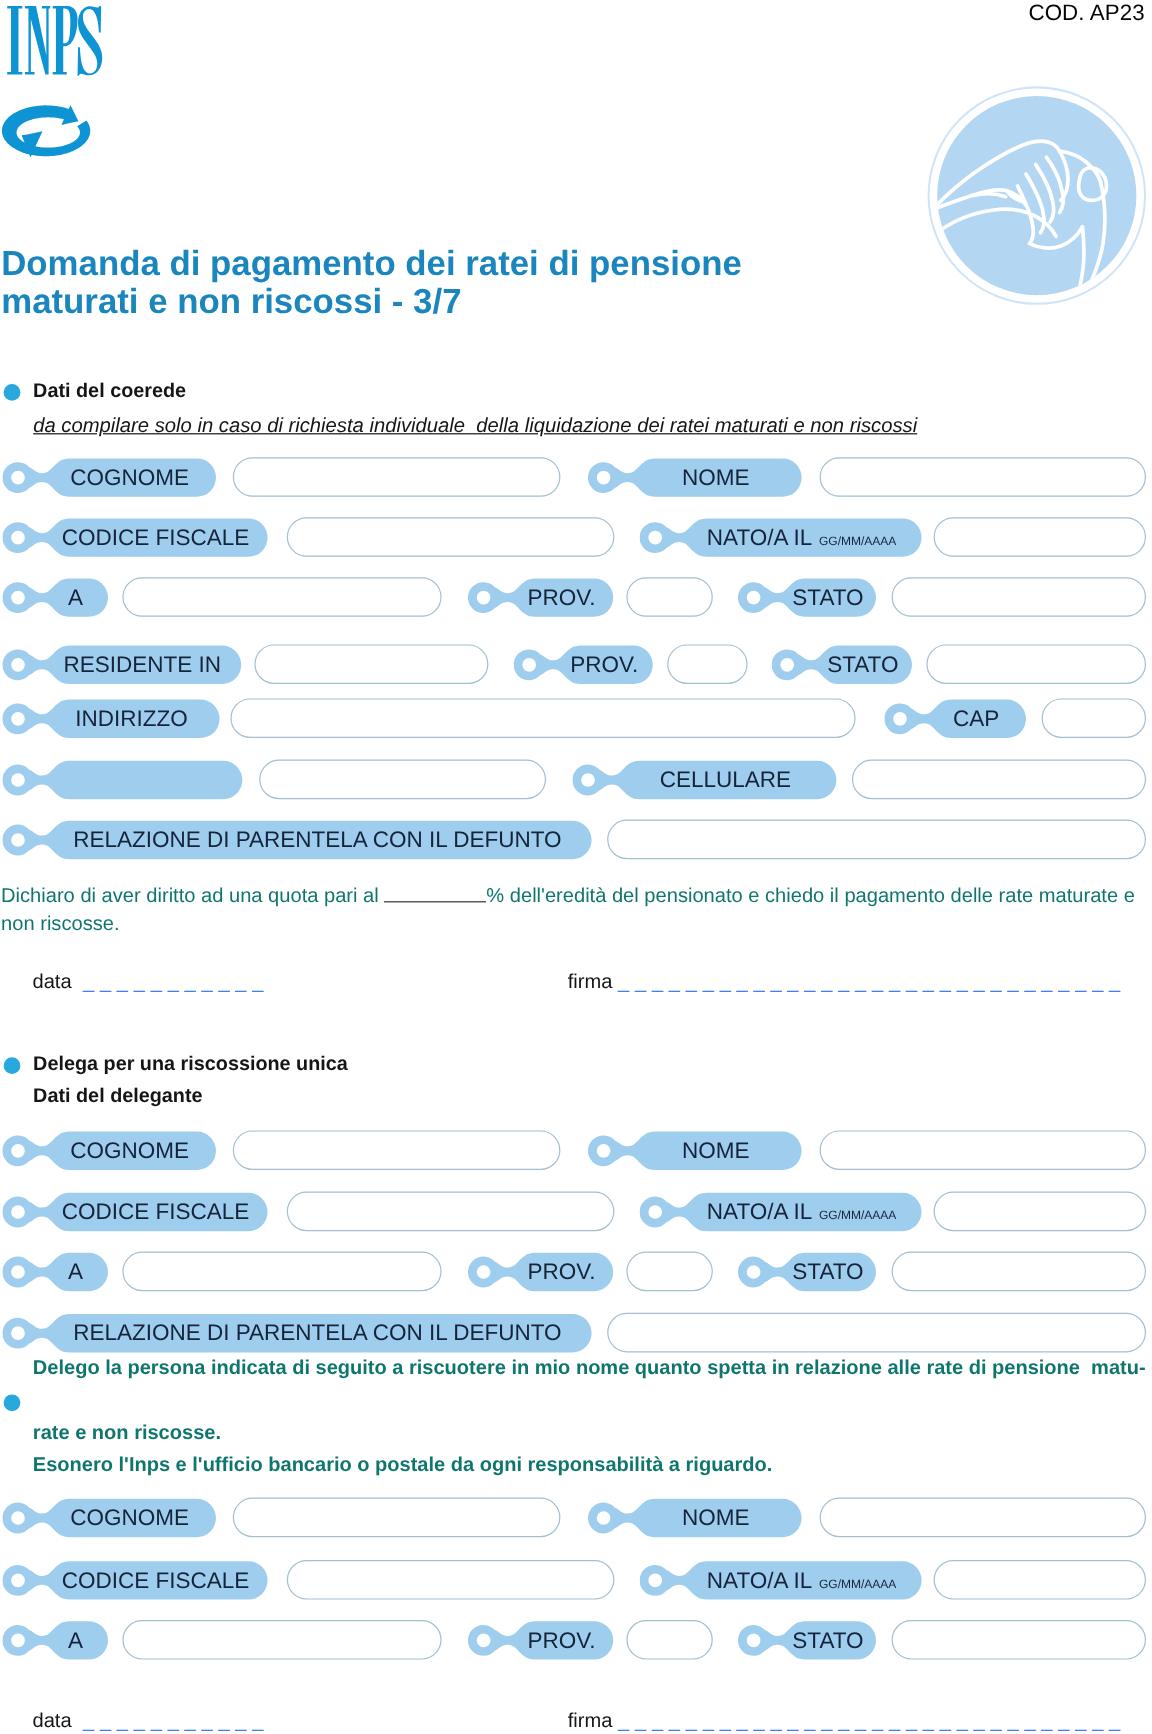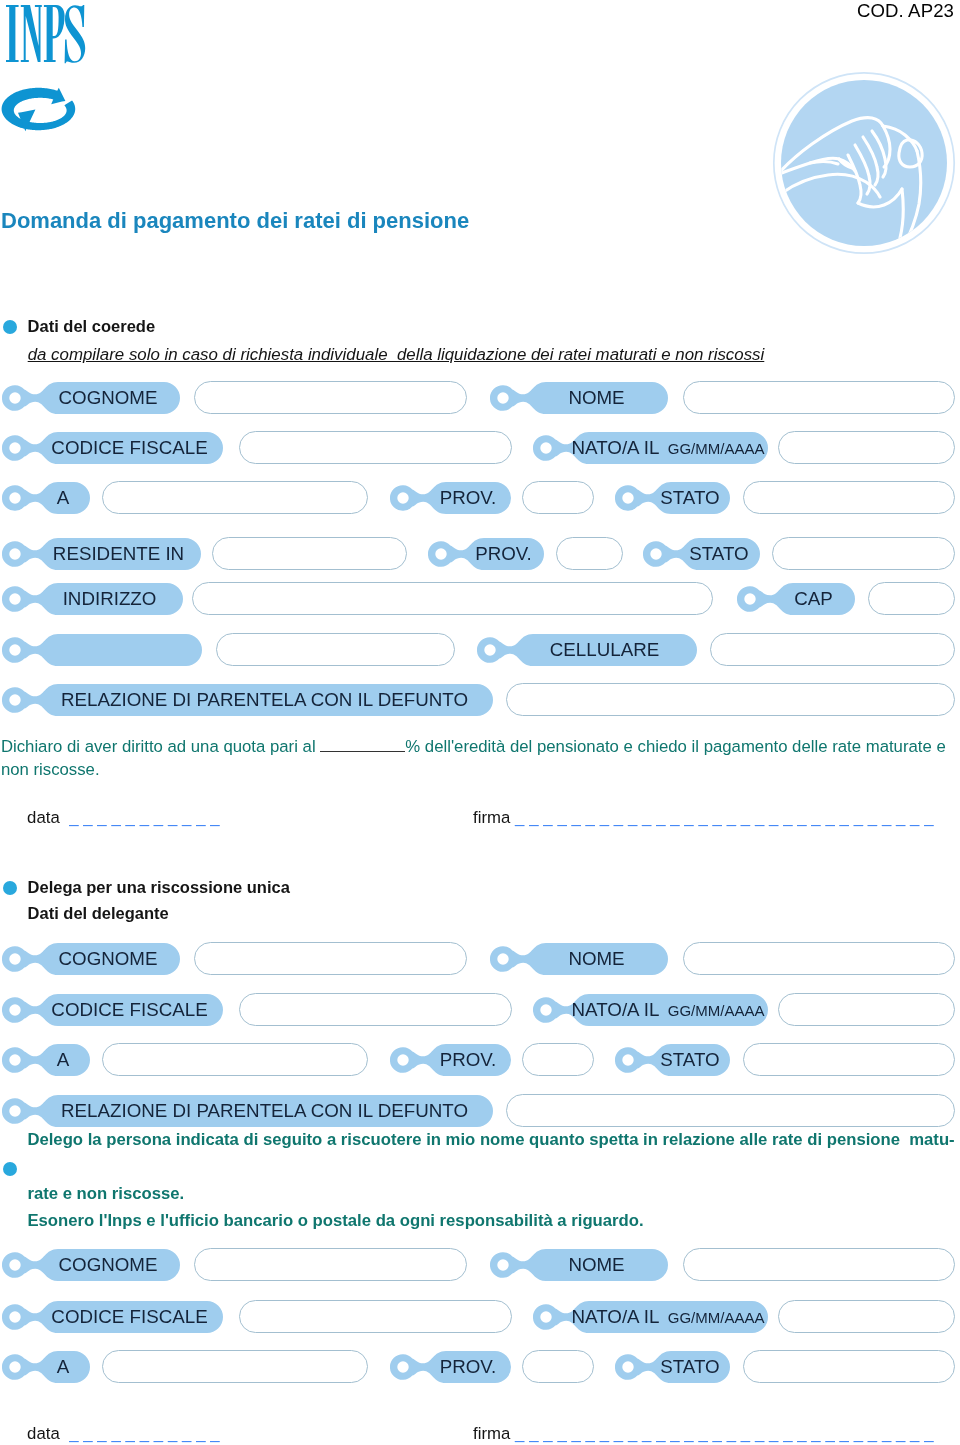--- a/index.html
+++ b/index.html
@@ -8,35 +8,35 @@
        font-family:"Liberation Sans",sans-serif;overflow:hidden;}
   .abs{position:absolute;}
 
   
   #cod-label{left:857px;top:0px;font-weight:normal;font-size:18.6px;line-height:22px;letter-spacing:0.1px;color:#050505;}
   #inps-word{left:0px;top:0px;}
   #inps-swirl{left:0px;top:85px;}
   #hands-badge{left:772px;top:71px;}
 
   
-  #doc-title{left:1px;top:205px;color:#1a86bd;font-weight:bold;font-size:22px;line-height:31.9px;}
+  #doc-title{left:1px;top:205px;color:#1a86bd;font-weight:bold;font-size:29px;line-height:31.9px;}
 
   
   .sec{position:absolute;}
   .sec-bullet{position:absolute;width:14px;height:14px;border-radius:50%;background:#29a8dd;}
   .sec-head{position:absolute;font-weight:bold;font-size:16.5px;line-height:20px;color:#151515;white-space:pre;}
   .sec-sub{position:absolute;font-style:italic;font-size:16.88px;line-height:20px;color:#151515;white-space:pre;}
 
   
   .tagrow{position:absolute;height:34px;}
   .tag{position:absolute;top:0;height:34px;}
   .tag svg{display:block;position:absolute;left:0;top:0;}
   .tag>span{position:absolute;left:34px;right:1px;top:0;height:34px;line-height:34.6px;
             text-align:center;font-size:18.75px;color:#14243a;white-space:pre;}
-  .tag .sm{font-size:15px;}
+  .tag .sm{font-size:10px;}
   .inp{position:absolute;top:0.2px;height:33px;border:1.25px solid #a3bfd0;border-radius:16.5px;background:#fff;box-sizing:border-box;}
 
   
   .para{position:absolute;font-size:16.75px;line-height:23.9px;color:#0f766e;white-space:pre;}
   .bold{font-weight:bold;}
   .delega-p{font-size:16.7px;}
   .uline{display:inline-block;width:85px;height:17.5px;border-bottom:1.4px solid #333333;margin:0 0 0 0;vertical-align:baseline;box-sizing:border-box;}
   .sigline{position:absolute;font-size:16.75px;line-height:20px;color:#151515;white-space:pre;}
   .dash{color:#3b82f6;letter-spacing:0.07px;}
 </style>
@@ -79,20 +79,21 @@
         <path d="M 76 84 C 81 94 86 104 88 114 C 90 122 89 128 86 132"></path>
         <path d="M 86 132 C 94 136 104 137 112 134 C 120 131 126 125 130 118"></path>
         <path d="M 145 80 C 149 97 150 115 147 133 C 143 153 136 169 126 184"></path>
         <path d="M 130 118 C 132 135 132 151 128 167 C 126 175 123 181 120 184"></path>
       </g>
     </svg></div>
 <div class="abs" id="cod-label">COD. AP23</div>
 
 <div class="abs" id="doc-title">
   <div>Domanda di pagamento dei ratei di pensione</div>
+  <div>maturati e non riscossi - 3/7</div>
 </div>
 
 <div class="sec" style="left:0;top:0;width:960px;">
   <div class="sec-bullet" style="left:3px;top:320px;"></div>
   <div class="sec-head" style="left:27.6px;top:316.3px;">Dati del coerede</div>
   <div class="sec-sub" style="left:27.7px;top:344.8px;text-decoration:underline;">da compilare solo in caso di richiesta individuale  della liquidazione dei ratei maturati e non riscossi</div>
 </div>
 
 <div class="tagrow" style="left:0;top:380.5px;width:960px;">
     <div class="tag" style="left:1.5px;width:180.0px;">

